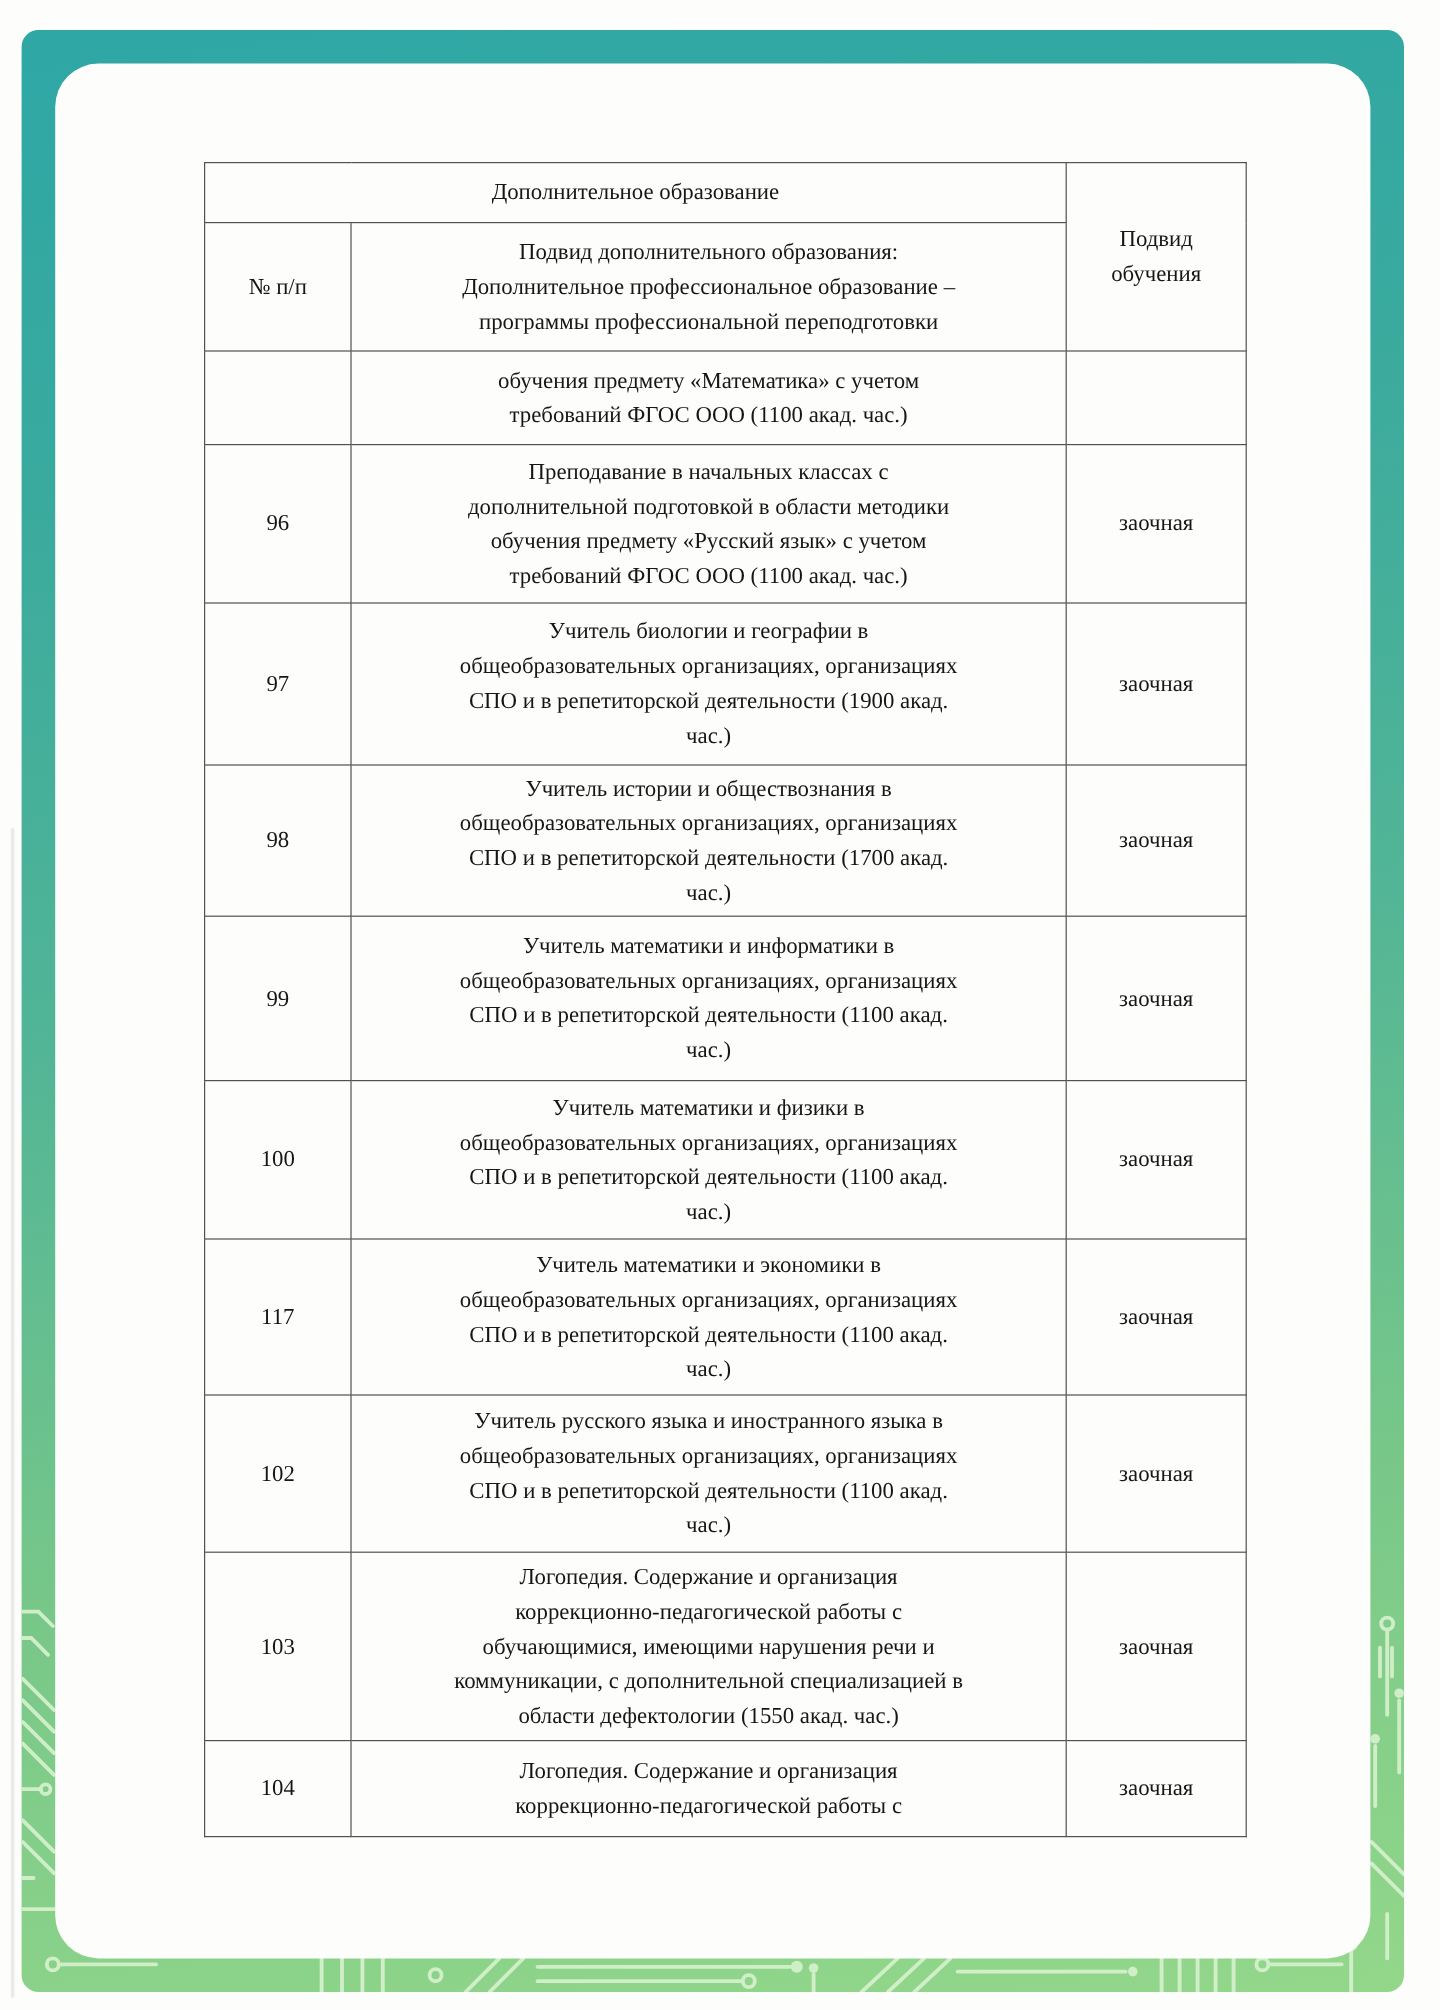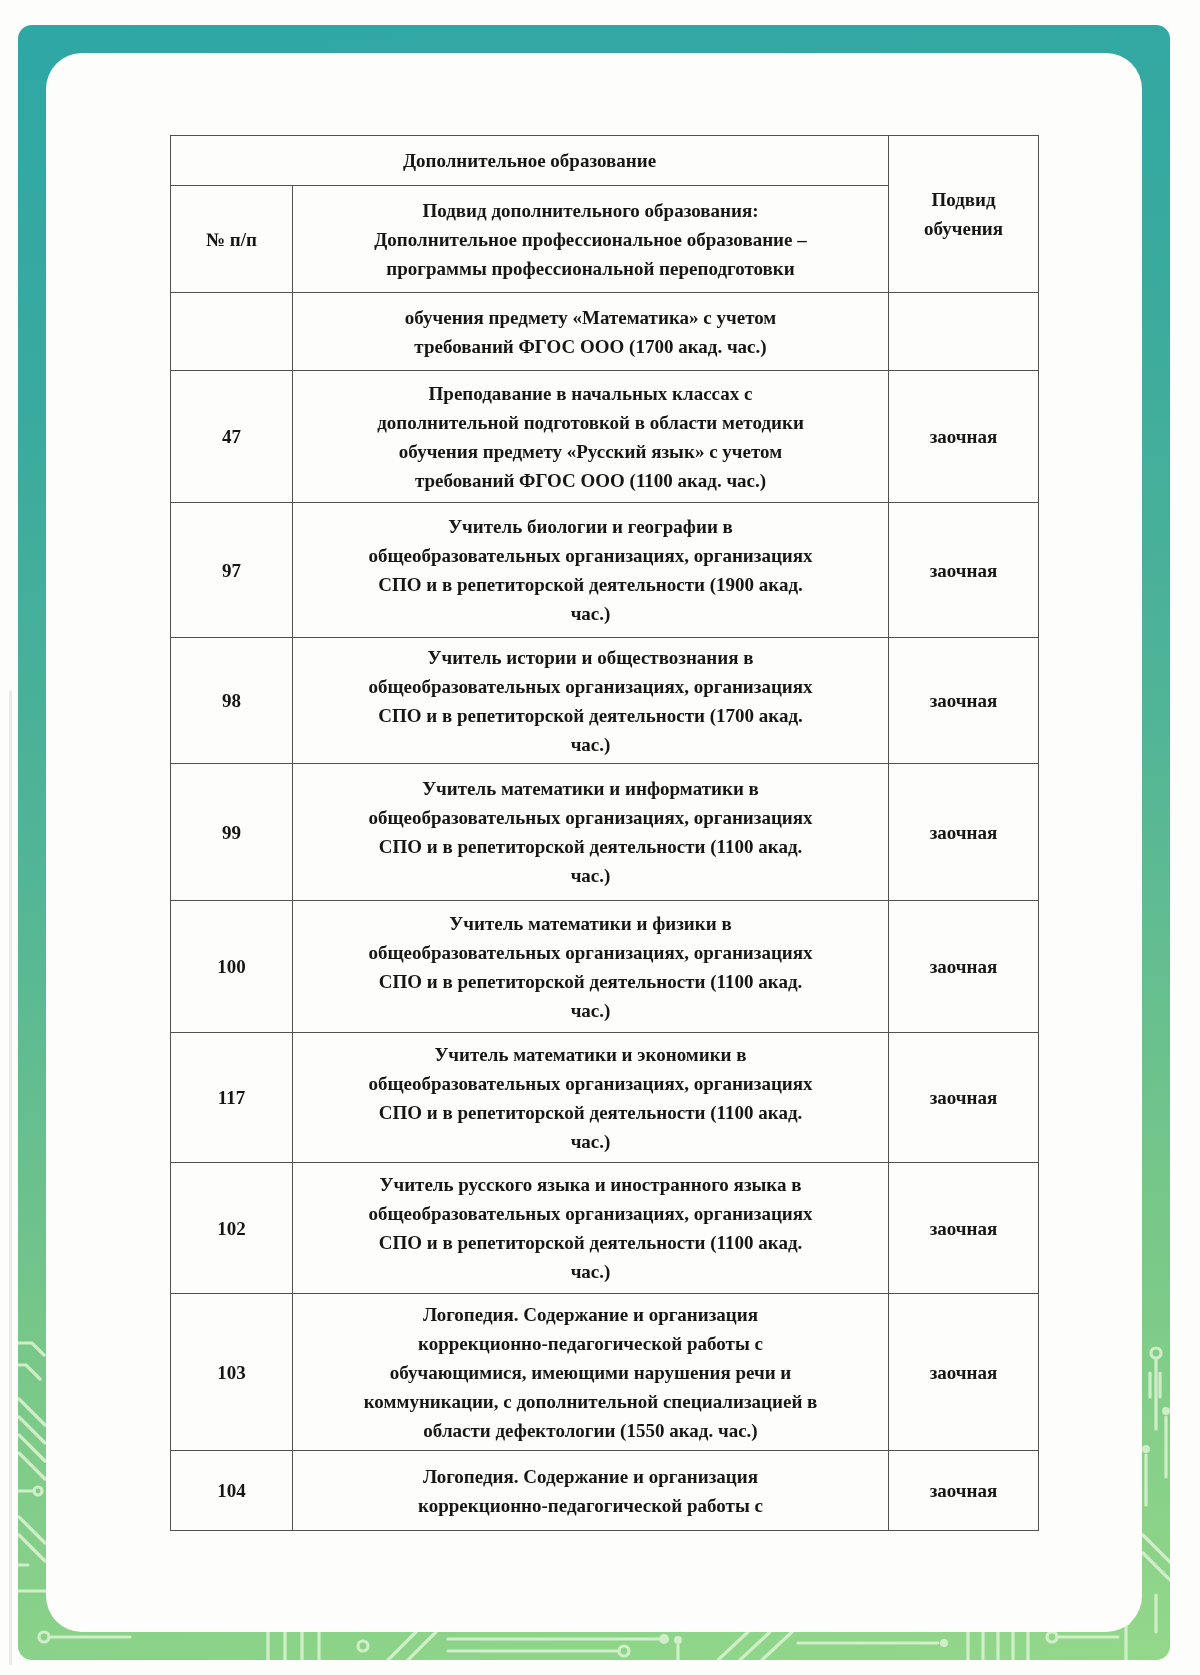--- a/index.html
+++ b/index.html
@@ -30,21 +30,21 @@
   
   table.doc-table{
     position:absolute;left:170px;top:135px;width:868px;
     border-collapse:collapse;table-layout:fixed;
     color:#161616;font-weight:700;
   }
   .doc-table th,.doc-table td{
     border:1.4px solid #515151;
     text-align:center;vertical-align:middle;
     padding:4px 10px;
-    font-size:19px;line-height:29px;font-weight:700;
+    font-size:19px;line-height:29px;font-weight:400;
     white-space:pre-line;
   }
   .doc-table thead tr:nth-child(1){height:50px;}
   .doc-table thead tr:nth-child(2){height:107px;}
   .doc-table tbody tr:nth-child(1){height:78px;}
   .doc-table tbody tr:nth-child(2){height:132px;}
   .doc-table tbody tr:nth-child(3){height:135px;}
   .doc-table tbody tr:nth-child(4){height:126px;}
   .doc-table tbody tr:nth-child(5){height:137px;}
   .doc-table tbody tr:nth-child(6){height:132px;}
@@ -145,26 +145,26 @@
         <th>№ п/п</th>
         <th>Подвид дополнительного образования:
 Дополнительное профессиональное образование –
 программы профессиональной переподготовки</th>
       </tr>
     </thead>
     <tbody>
   <tr>
     <td class="num-cell"></td>
     <td>обучения предмету «Математика» с учетом
-требований ФГОС ООО (1700 акад. час.)</td>
+требований ФГОС ООО (1100 акад. час.)</td>
     <td></td>
   </tr>
 
   <tr>
-    <td class="num-cell">47</td>
+    <td class="num-cell">96</td>
     <td>Преподавание в начальных классах с
 дополнительной подготовкой в области методики
 обучения предмету «Русский язык» с учетом
 требований ФГОС ООО (1100 акад. час.)</td>
     <td>заочная</td>
   </tr>
 
   <tr>
     <td class="num-cell">97</td>
     <td>Учитель биологии и географии в

